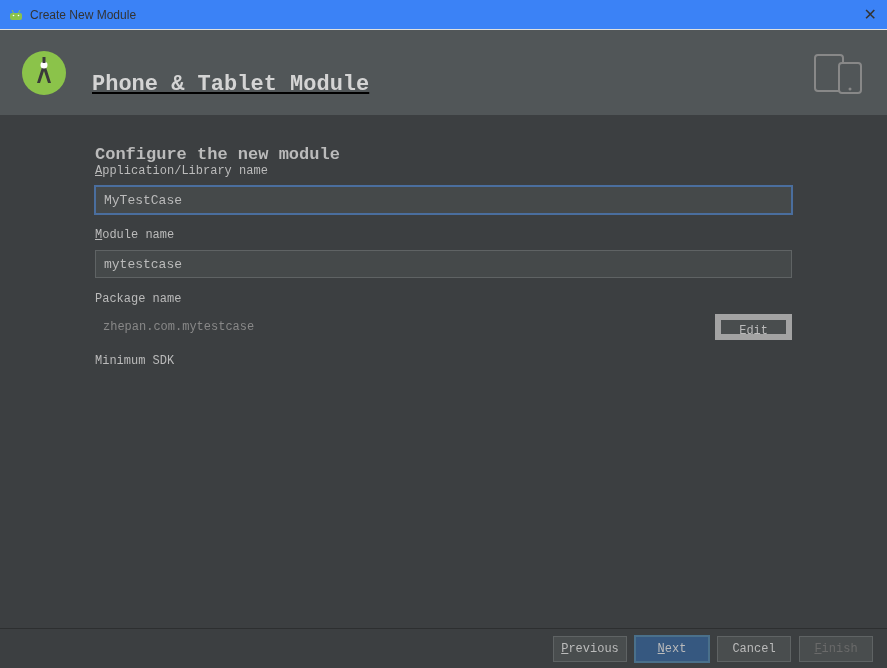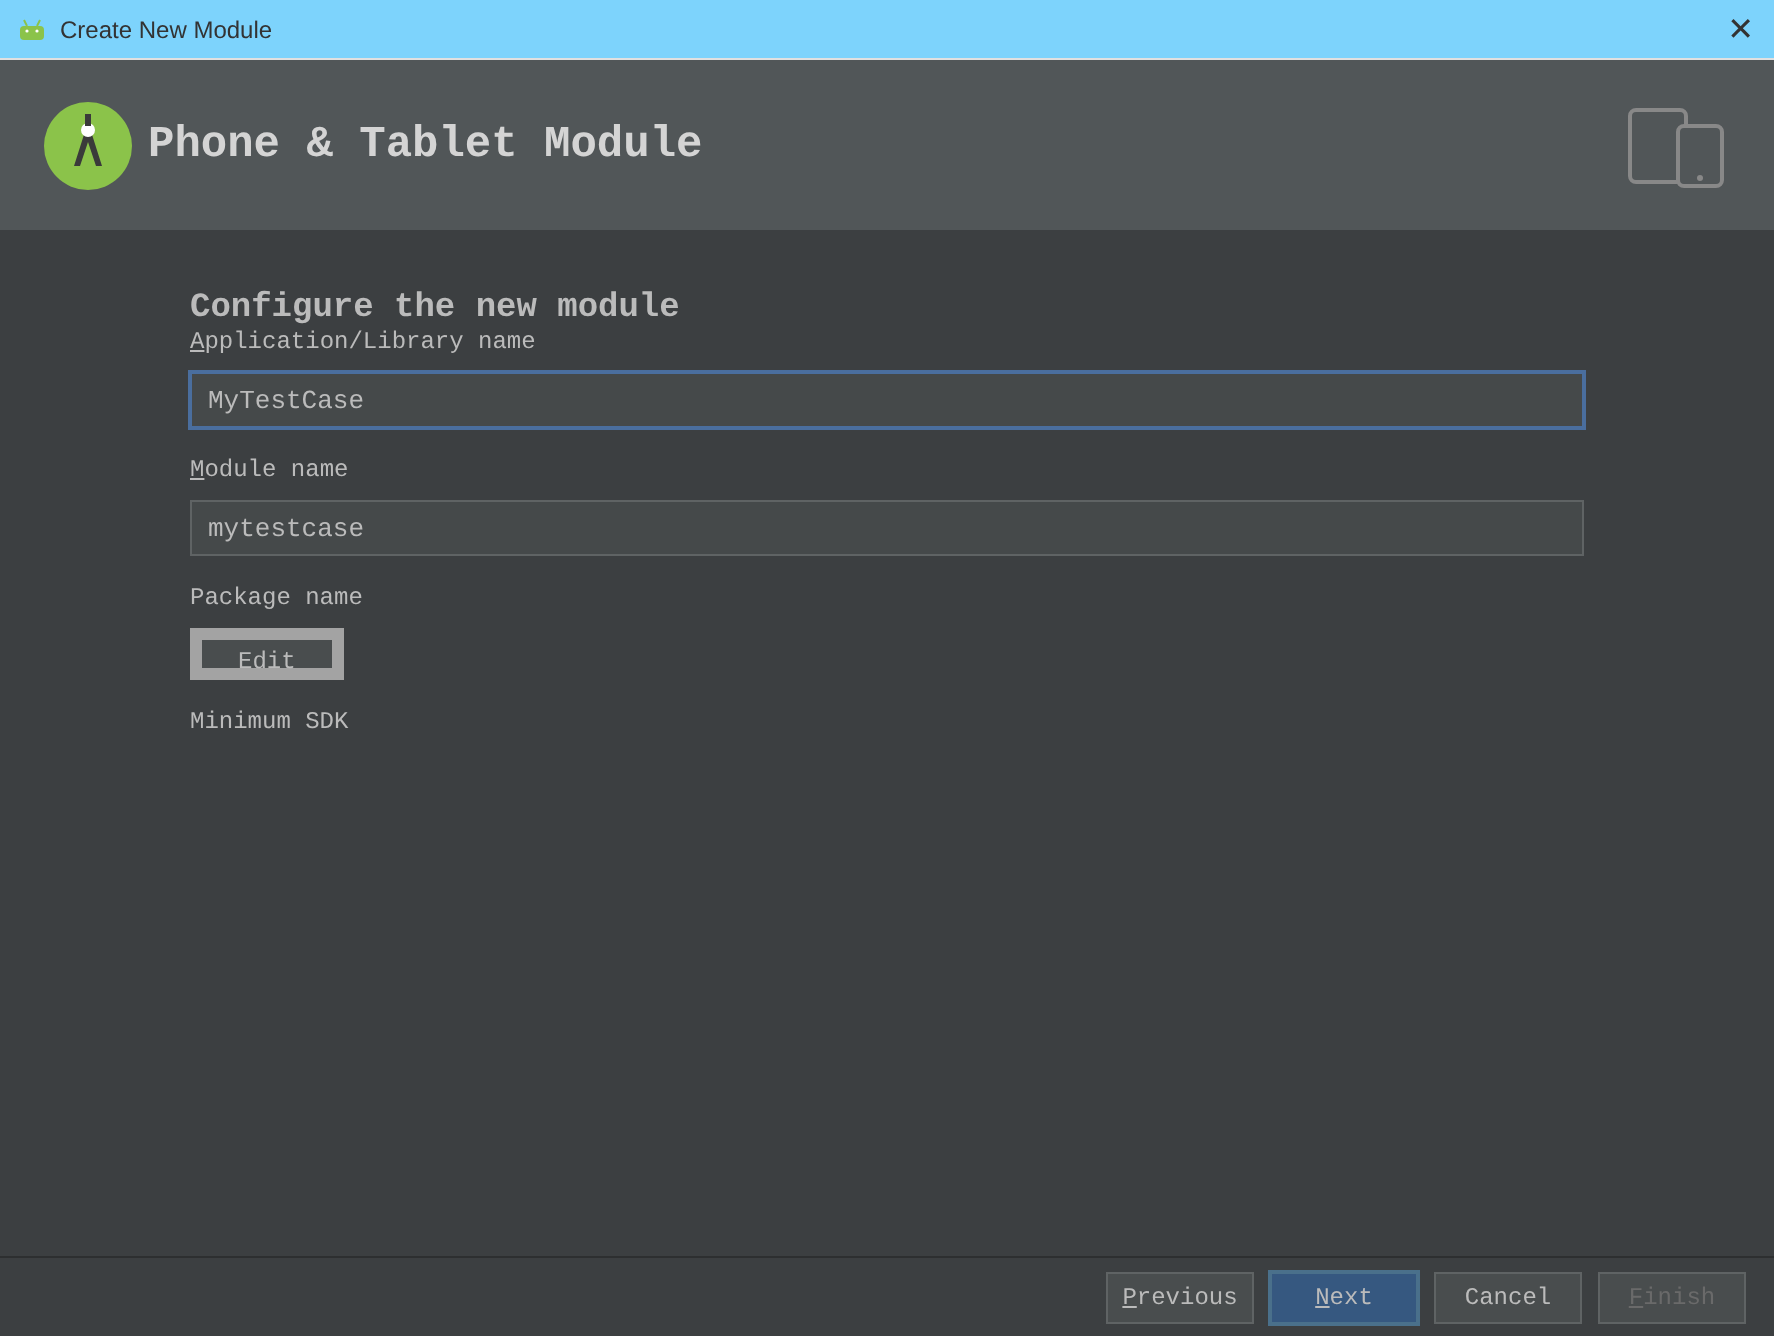--- a/index.html
+++ b/index.html
@@ -5,21 +5,21 @@
     * { margin: 0; padding: 0; box-sizing: border-box; }
     body {
       font-family: "Segoe UI", Arial, sans-serif;
       background: #fff;
       width: 887px;
       height: 668px;
       overflow: hidden;
     }
     .titlebar {
       height: 30px;
-      background: #7dd3fc;
+      background: #3b82f6;
       display: flex;
       align-items: center;
       justify-content: space-between;
       padding: 0 10px 0 8px;
       border-bottom: 1px solid #e0e0e0;
     }
     .titlebar-left {
       display: flex;
       align-items: center;
       gap: 6px;
@@ -44,22 +44,23 @@
     .header {
       background: #515658;
       height: 85px;
       display: flex;
       align-items: center;
       justify-content: space-between;
       padding: 0 20px;
     }
     .header-left {
       display: flex;
-      align-items: center;
-      gap: 6px;
+      align-items: flex-end;
+      gap: 24px;
+      text-decoration: underline;
     }
     .header-logo {
       width: 48px;
       height: 48px;
     }
     .header-title {
       color: #d4d4d4;
       font-size: 22px;
       font-family: "Consolas", "Courier New", monospace;
       font-weight: bold;
@@ -239,20 +240,21 @@
   </div>
 
   <div class="field-group">
     <label class="field-label"><span class="mnemonic">M</span><span>odule name</span></label>
     <input type="text" class="text-input" value="mytestcase" style="">
   </div>
 
   <div class="field-group">
     <label class="field-label">Package name</label>
     <div class="package-row">
+      <div class="package-value">zhepan.com.mytestcase</div>
       <button class="edit-btn">Edit</button>
     </div>
   </div>
 
   <div class="field-group">
     <label class="field-label">Minimum SDK</label>
   </div>
 </div>
 
 <div class="footer">

